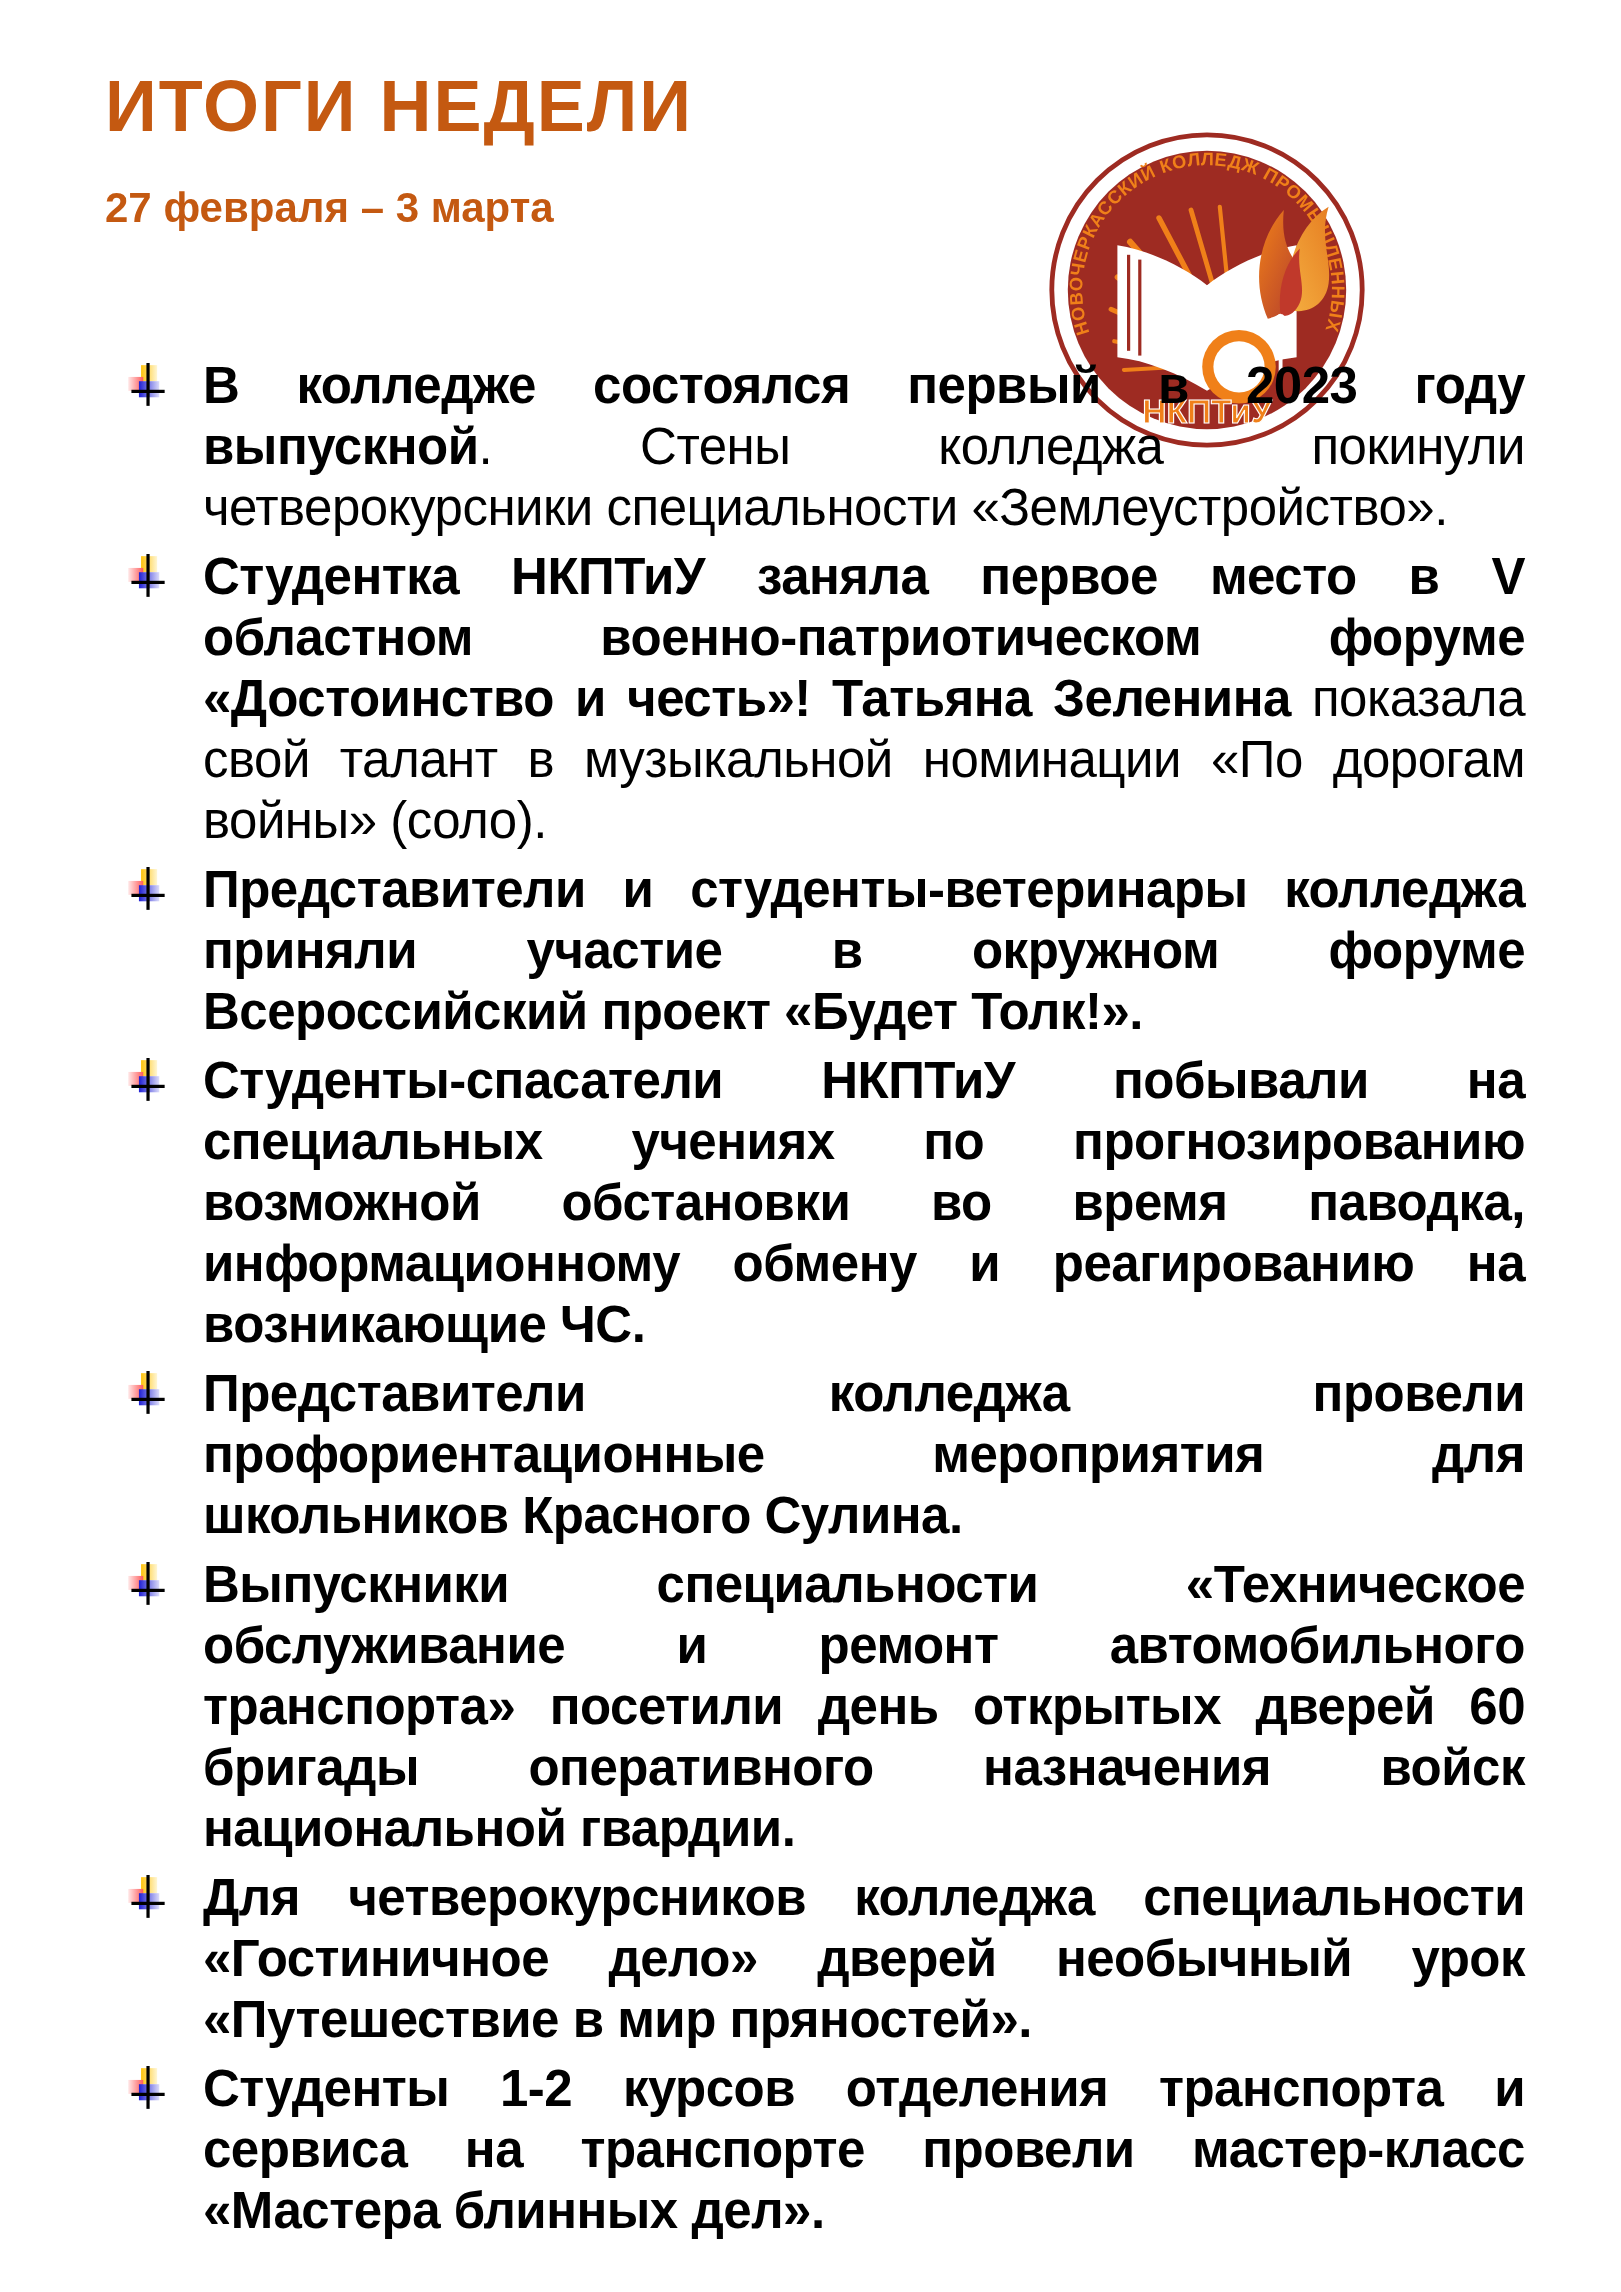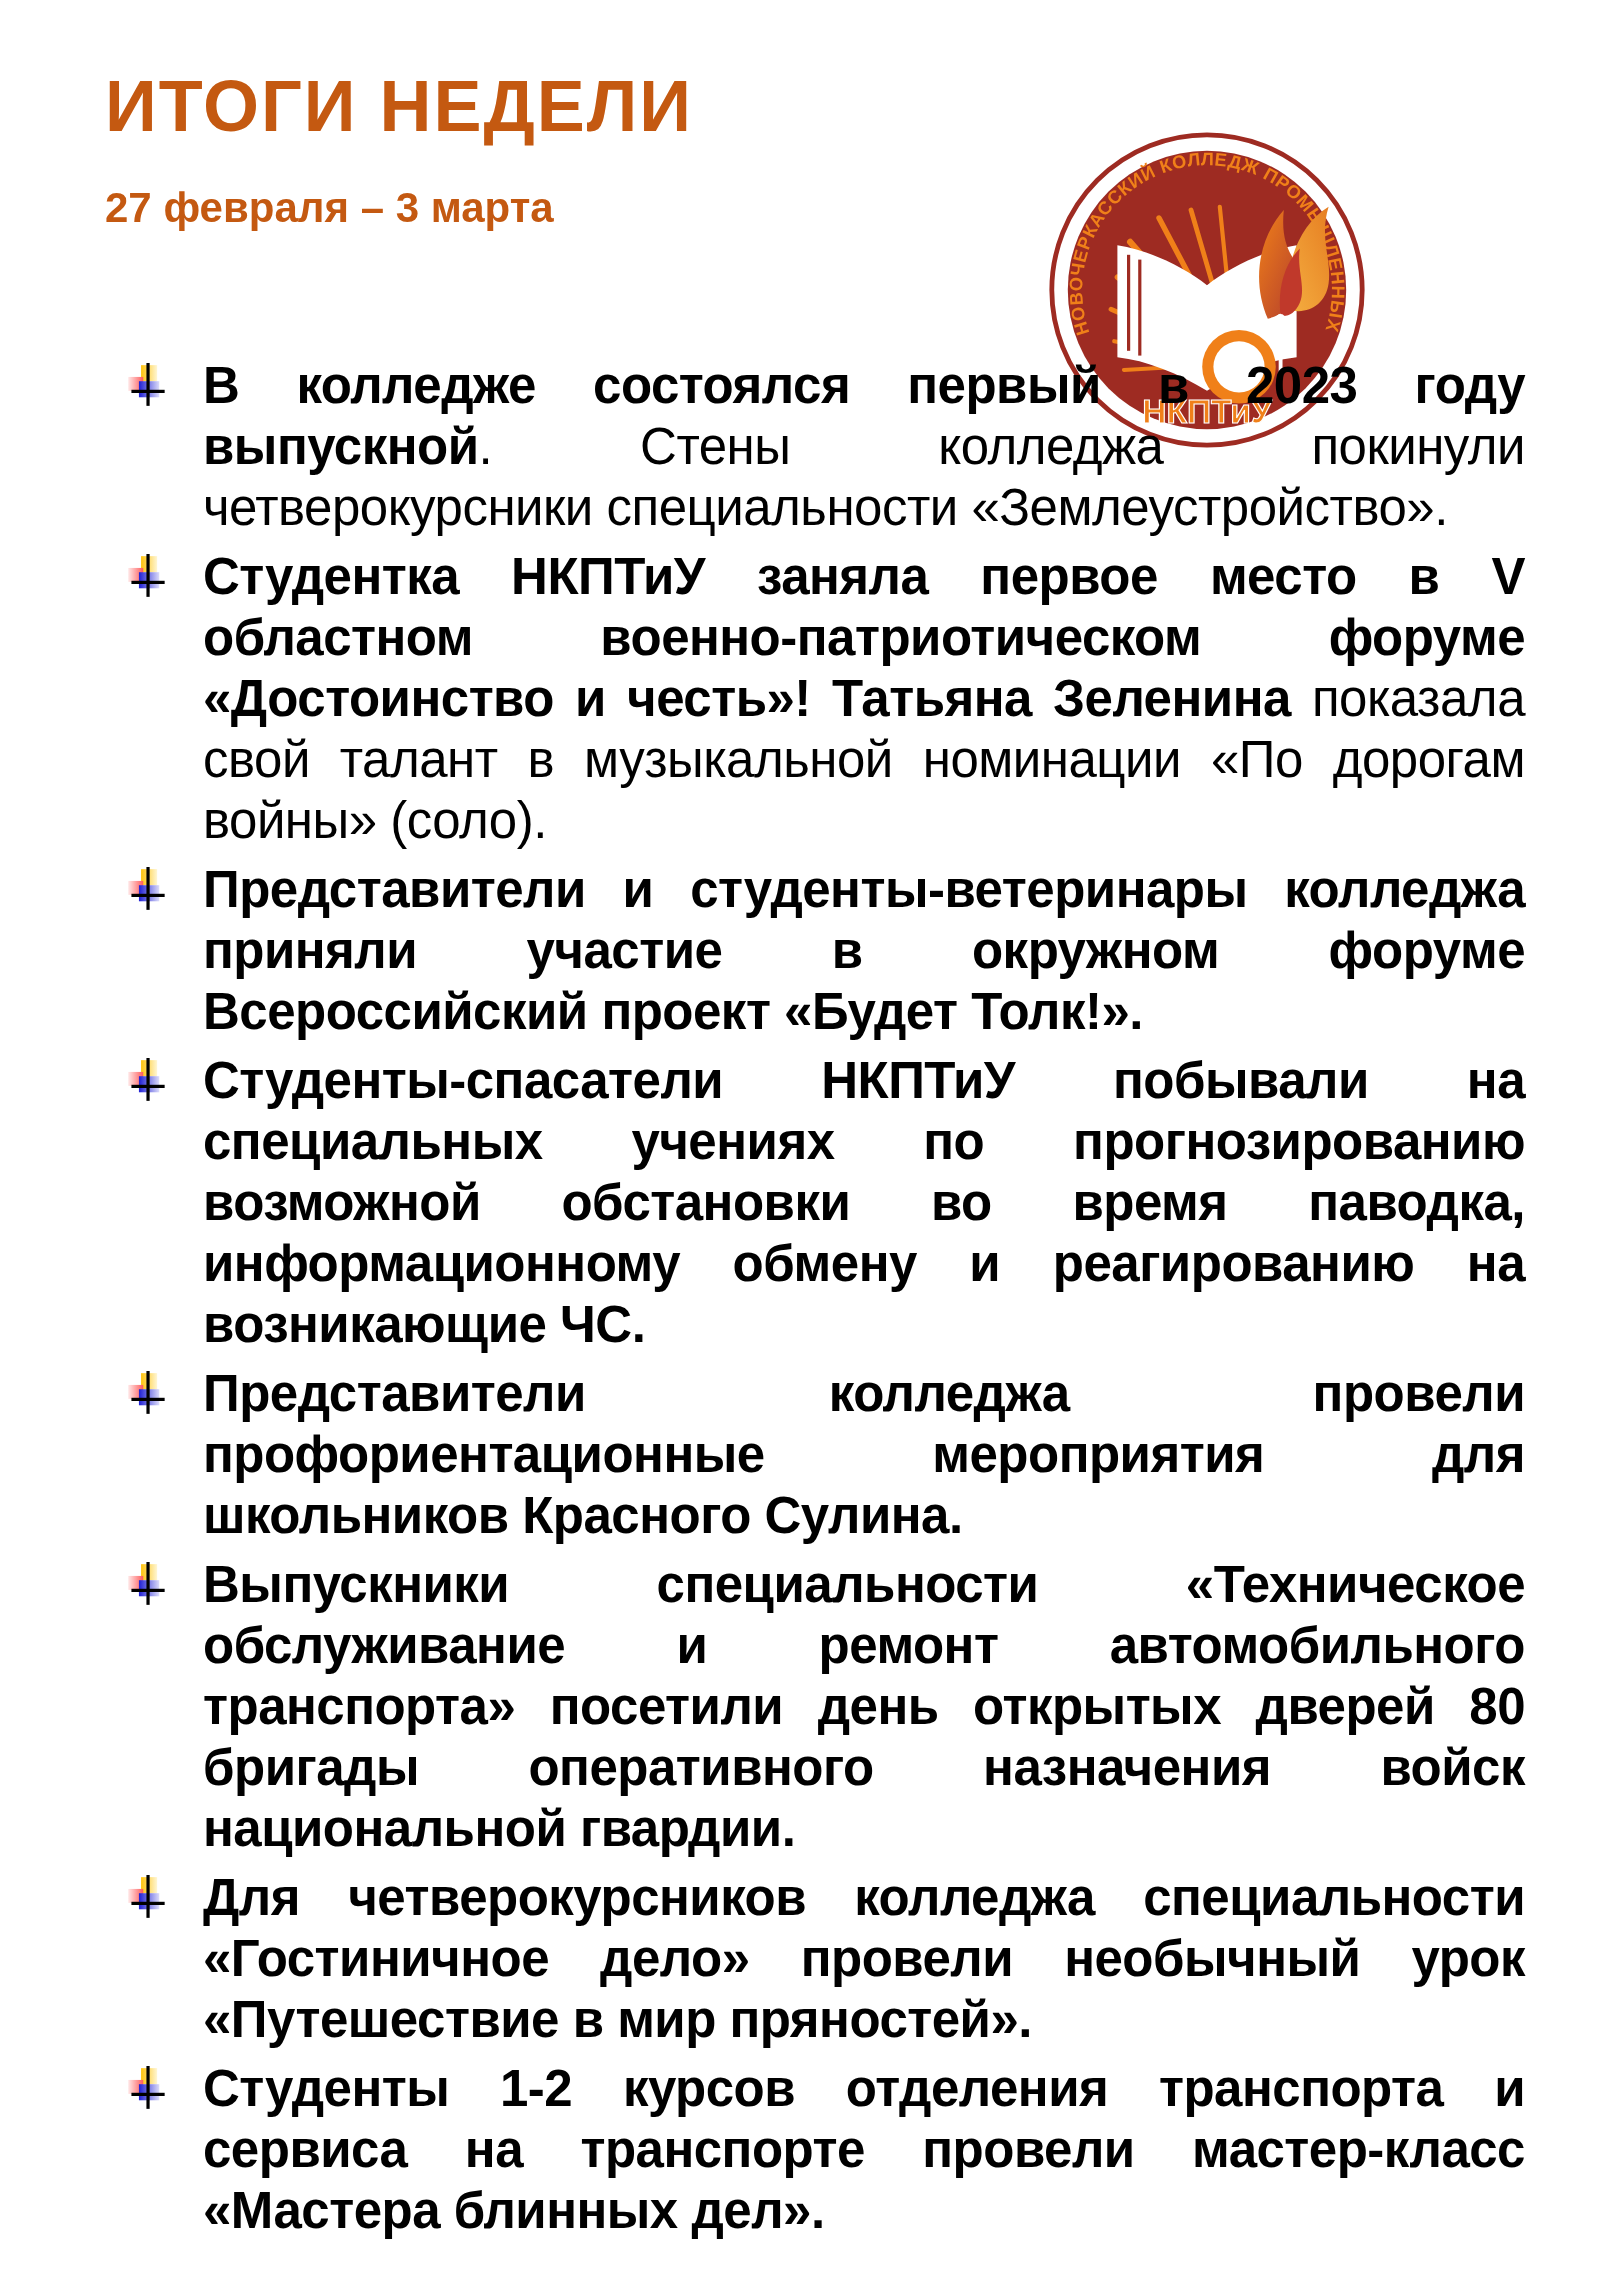--- a/index.html
+++ b/index.html
@@ -218,36 +218,36 @@
     <span class="bullet">
       <svg viewBox="0 0 38 42">
         <rect x="13" y="2" width="15" height="15" fill="url(#gradYellow)"></rect>
         <rect x="1" y="13" width="14" height="13" fill="url(#gradRed)"></rect>
         <rect x="11" y="17" width="19" height="15" fill="url(#gradBlue)"></rect>
         <rect x="18" y="0" width="3" height="40" fill="#000"></rect>
         <rect x="4" y="25" width="31" height="3" fill="#000"></rect>
       </svg>
     </span>
     <p class="text">
-      <span class="bold">Выпускники специальности «Техническое обслуживание и ремонт автомобильного транспорта» посетили день открытых дверей 80 бригады оперативного назначения войск национальной гвардии.</span><span class="regular"></span>
-    </p>
-  </div>
-
-  <div class="news-item">
-    <span class="bullet">
-      <svg viewBox="0 0 38 42">
-        <rect x="13" y="2" width="15" height="15" fill="url(#gradYellow)"></rect>
-        <rect x="1" y="13" width="14" height="13" fill="url(#gradRed)"></rect>
-        <rect x="11" y="17" width="19" height="15" fill="url(#gradBlue)"></rect>
-        <rect x="18" y="0" width="3" height="40" fill="#000"></rect>
-        <rect x="4" y="25" width="31" height="3" fill="#000"></rect>
-      </svg>
-    </span>
-    <p class="text">
-      <span class="bold">Для четверокурсников колледжа специальности «Гостиничное дело» провели необычный урок «Путешествие в мир пряностей».</span><span class="regular"></span>
+      <span class="bold">Выпускники специальности «Техническое обслуживание и ремонт автомобильного транспорта» посетили день открытых дверей 60 бригады оперативного назначения войск национальной гвардии.</span><span class="regular"></span>
+    </p>
+  </div>
+
+  <div class="news-item">
+    <span class="bullet">
+      <svg viewBox="0 0 38 42">
+        <rect x="13" y="2" width="15" height="15" fill="url(#gradYellow)"></rect>
+        <rect x="1" y="13" width="14" height="13" fill="url(#gradRed)"></rect>
+        <rect x="11" y="17" width="19" height="15" fill="url(#gradBlue)"></rect>
+        <rect x="18" y="0" width="3" height="40" fill="#000"></rect>
+        <rect x="4" y="25" width="31" height="3" fill="#000"></rect>
+      </svg>
+    </span>
+    <p class="text">
+      <span class="bold">Для четверокурсников колледжа специальности «Гостиничное дело» дверей необычный урок «Путешествие в мир пряностей».</span><span class="regular"></span>
     </p>
   </div>
 
 
   <div class="news-item">
     <span class="bullet">
       <svg viewBox="0 0 38 42">
         <rect x="13" y="2" width="15" height="15" fill="url(#gradYellow)"></rect>
         <rect x="1" y="13" width="14" height="13" fill="url(#gradRed)"></rect>
         <rect x="11" y="17" width="19" height="15" fill="url(#gradBlue)"></rect>

